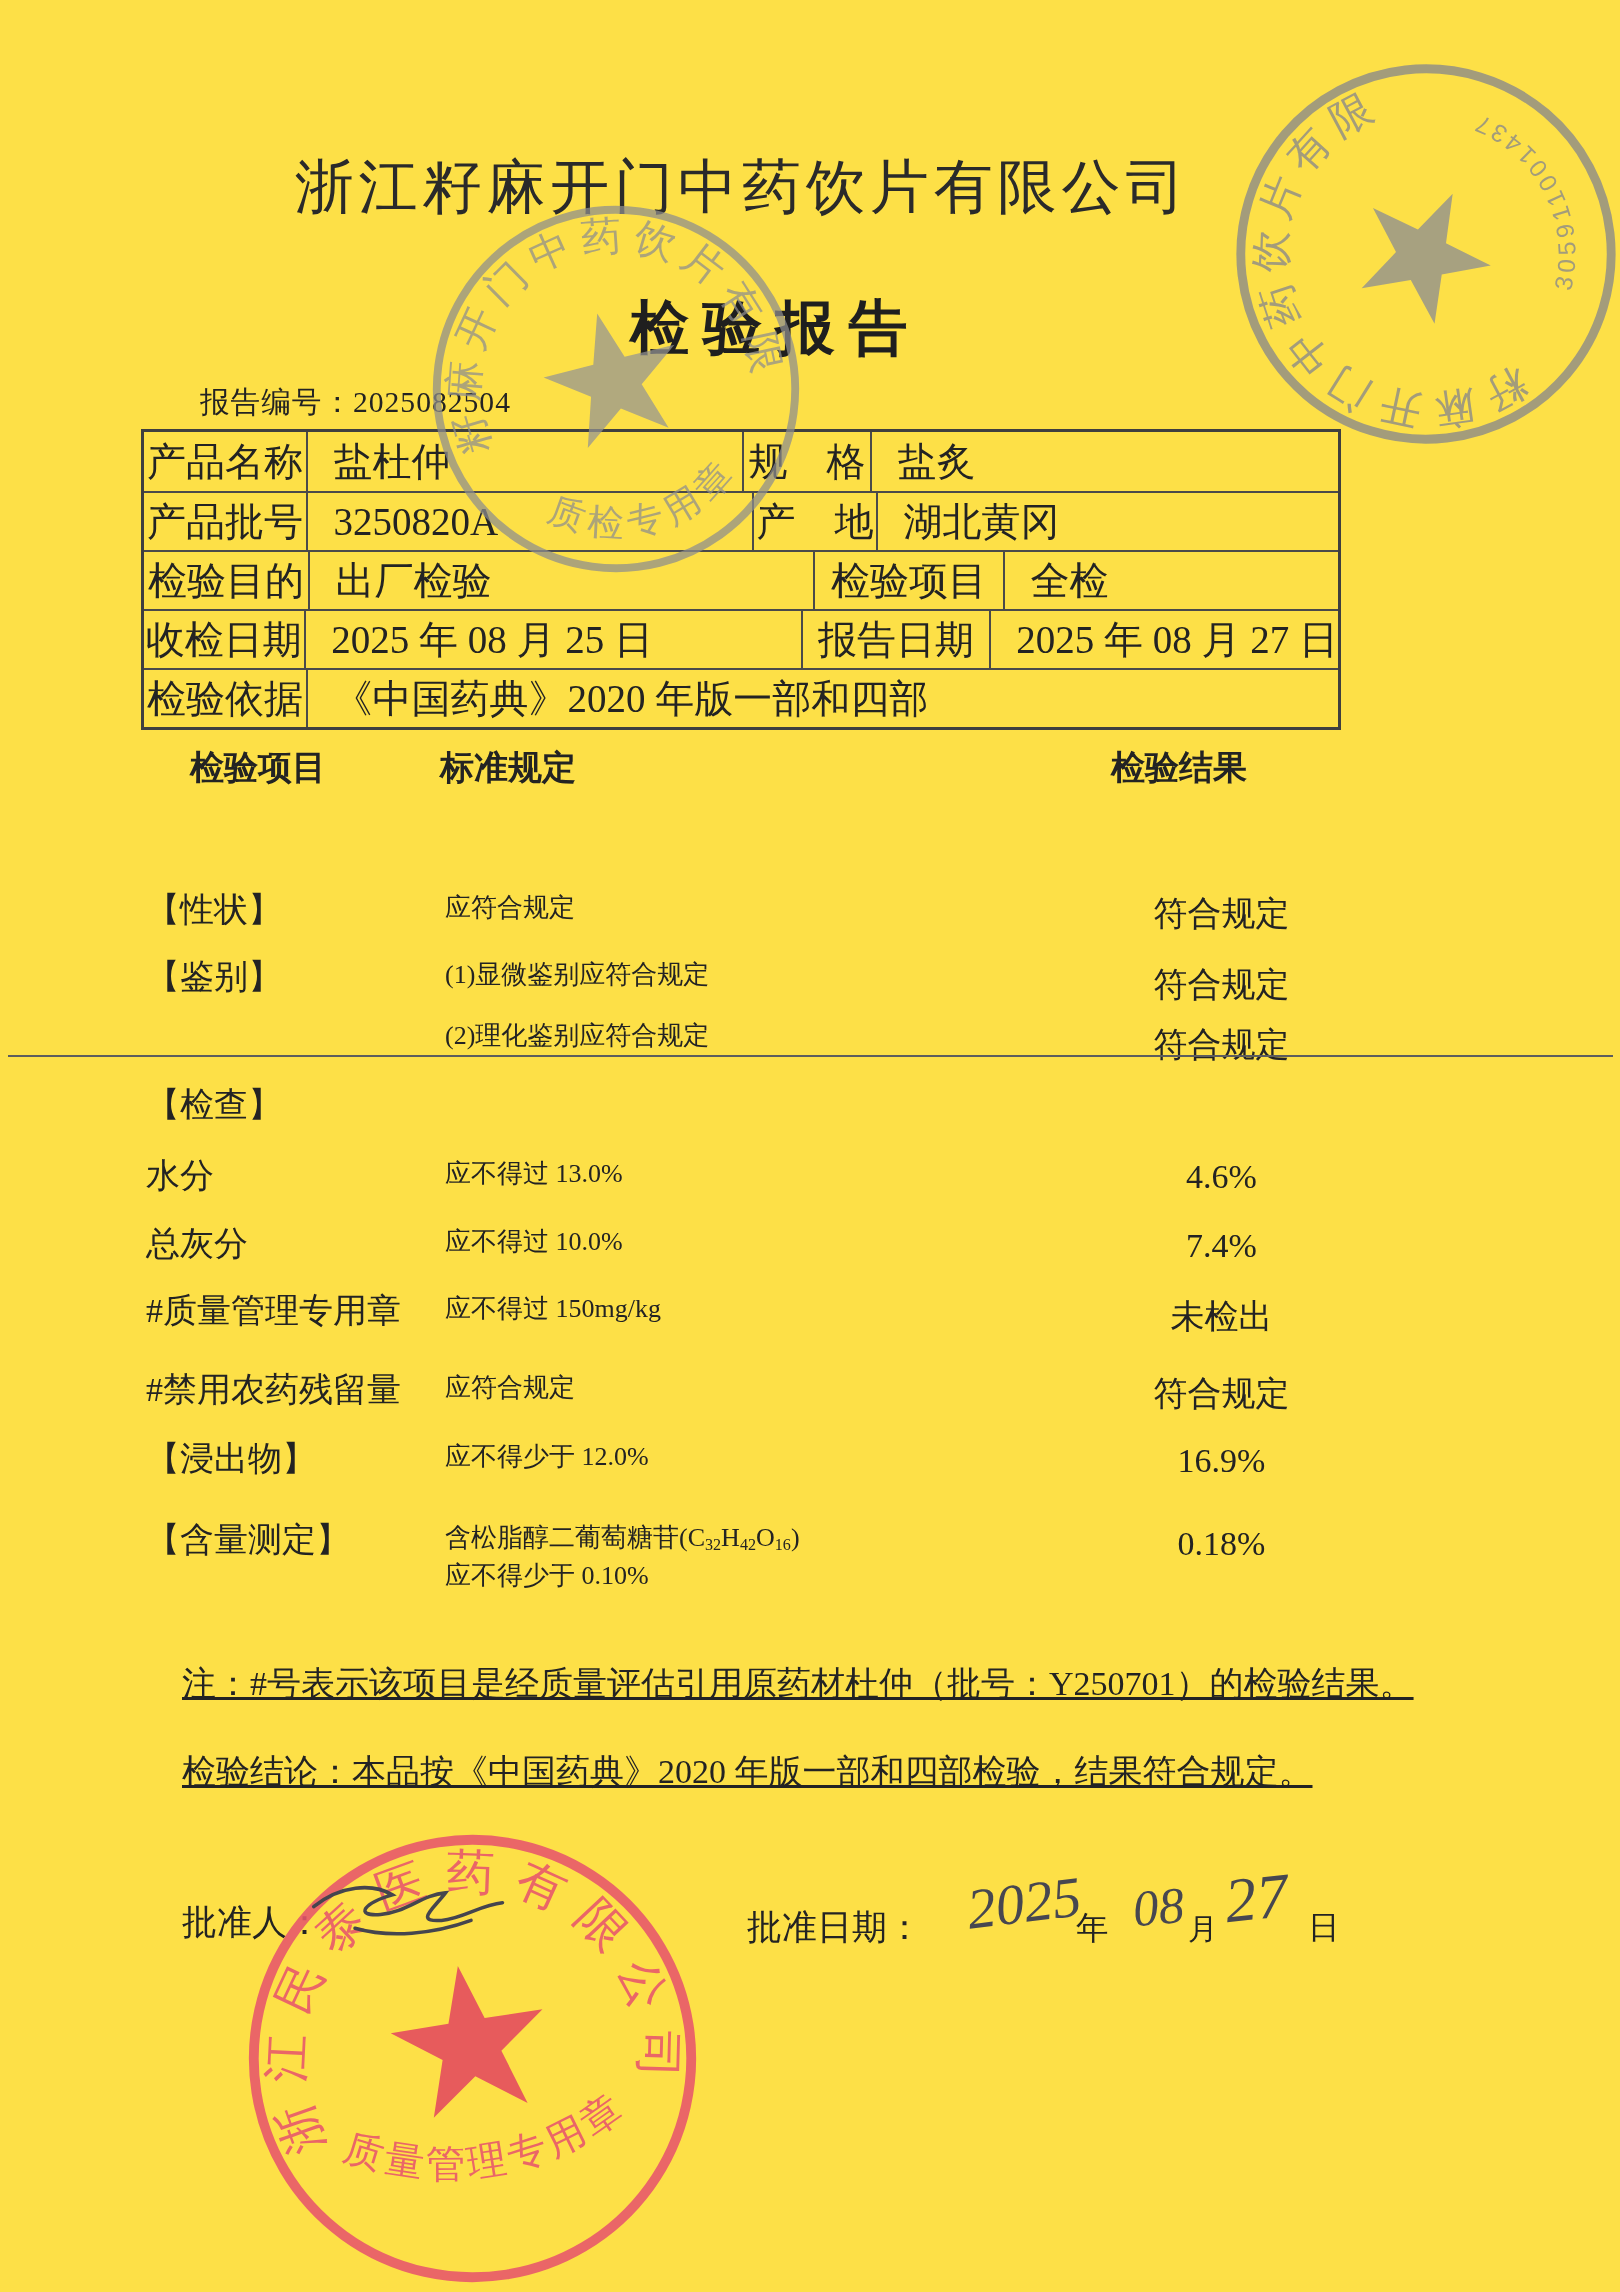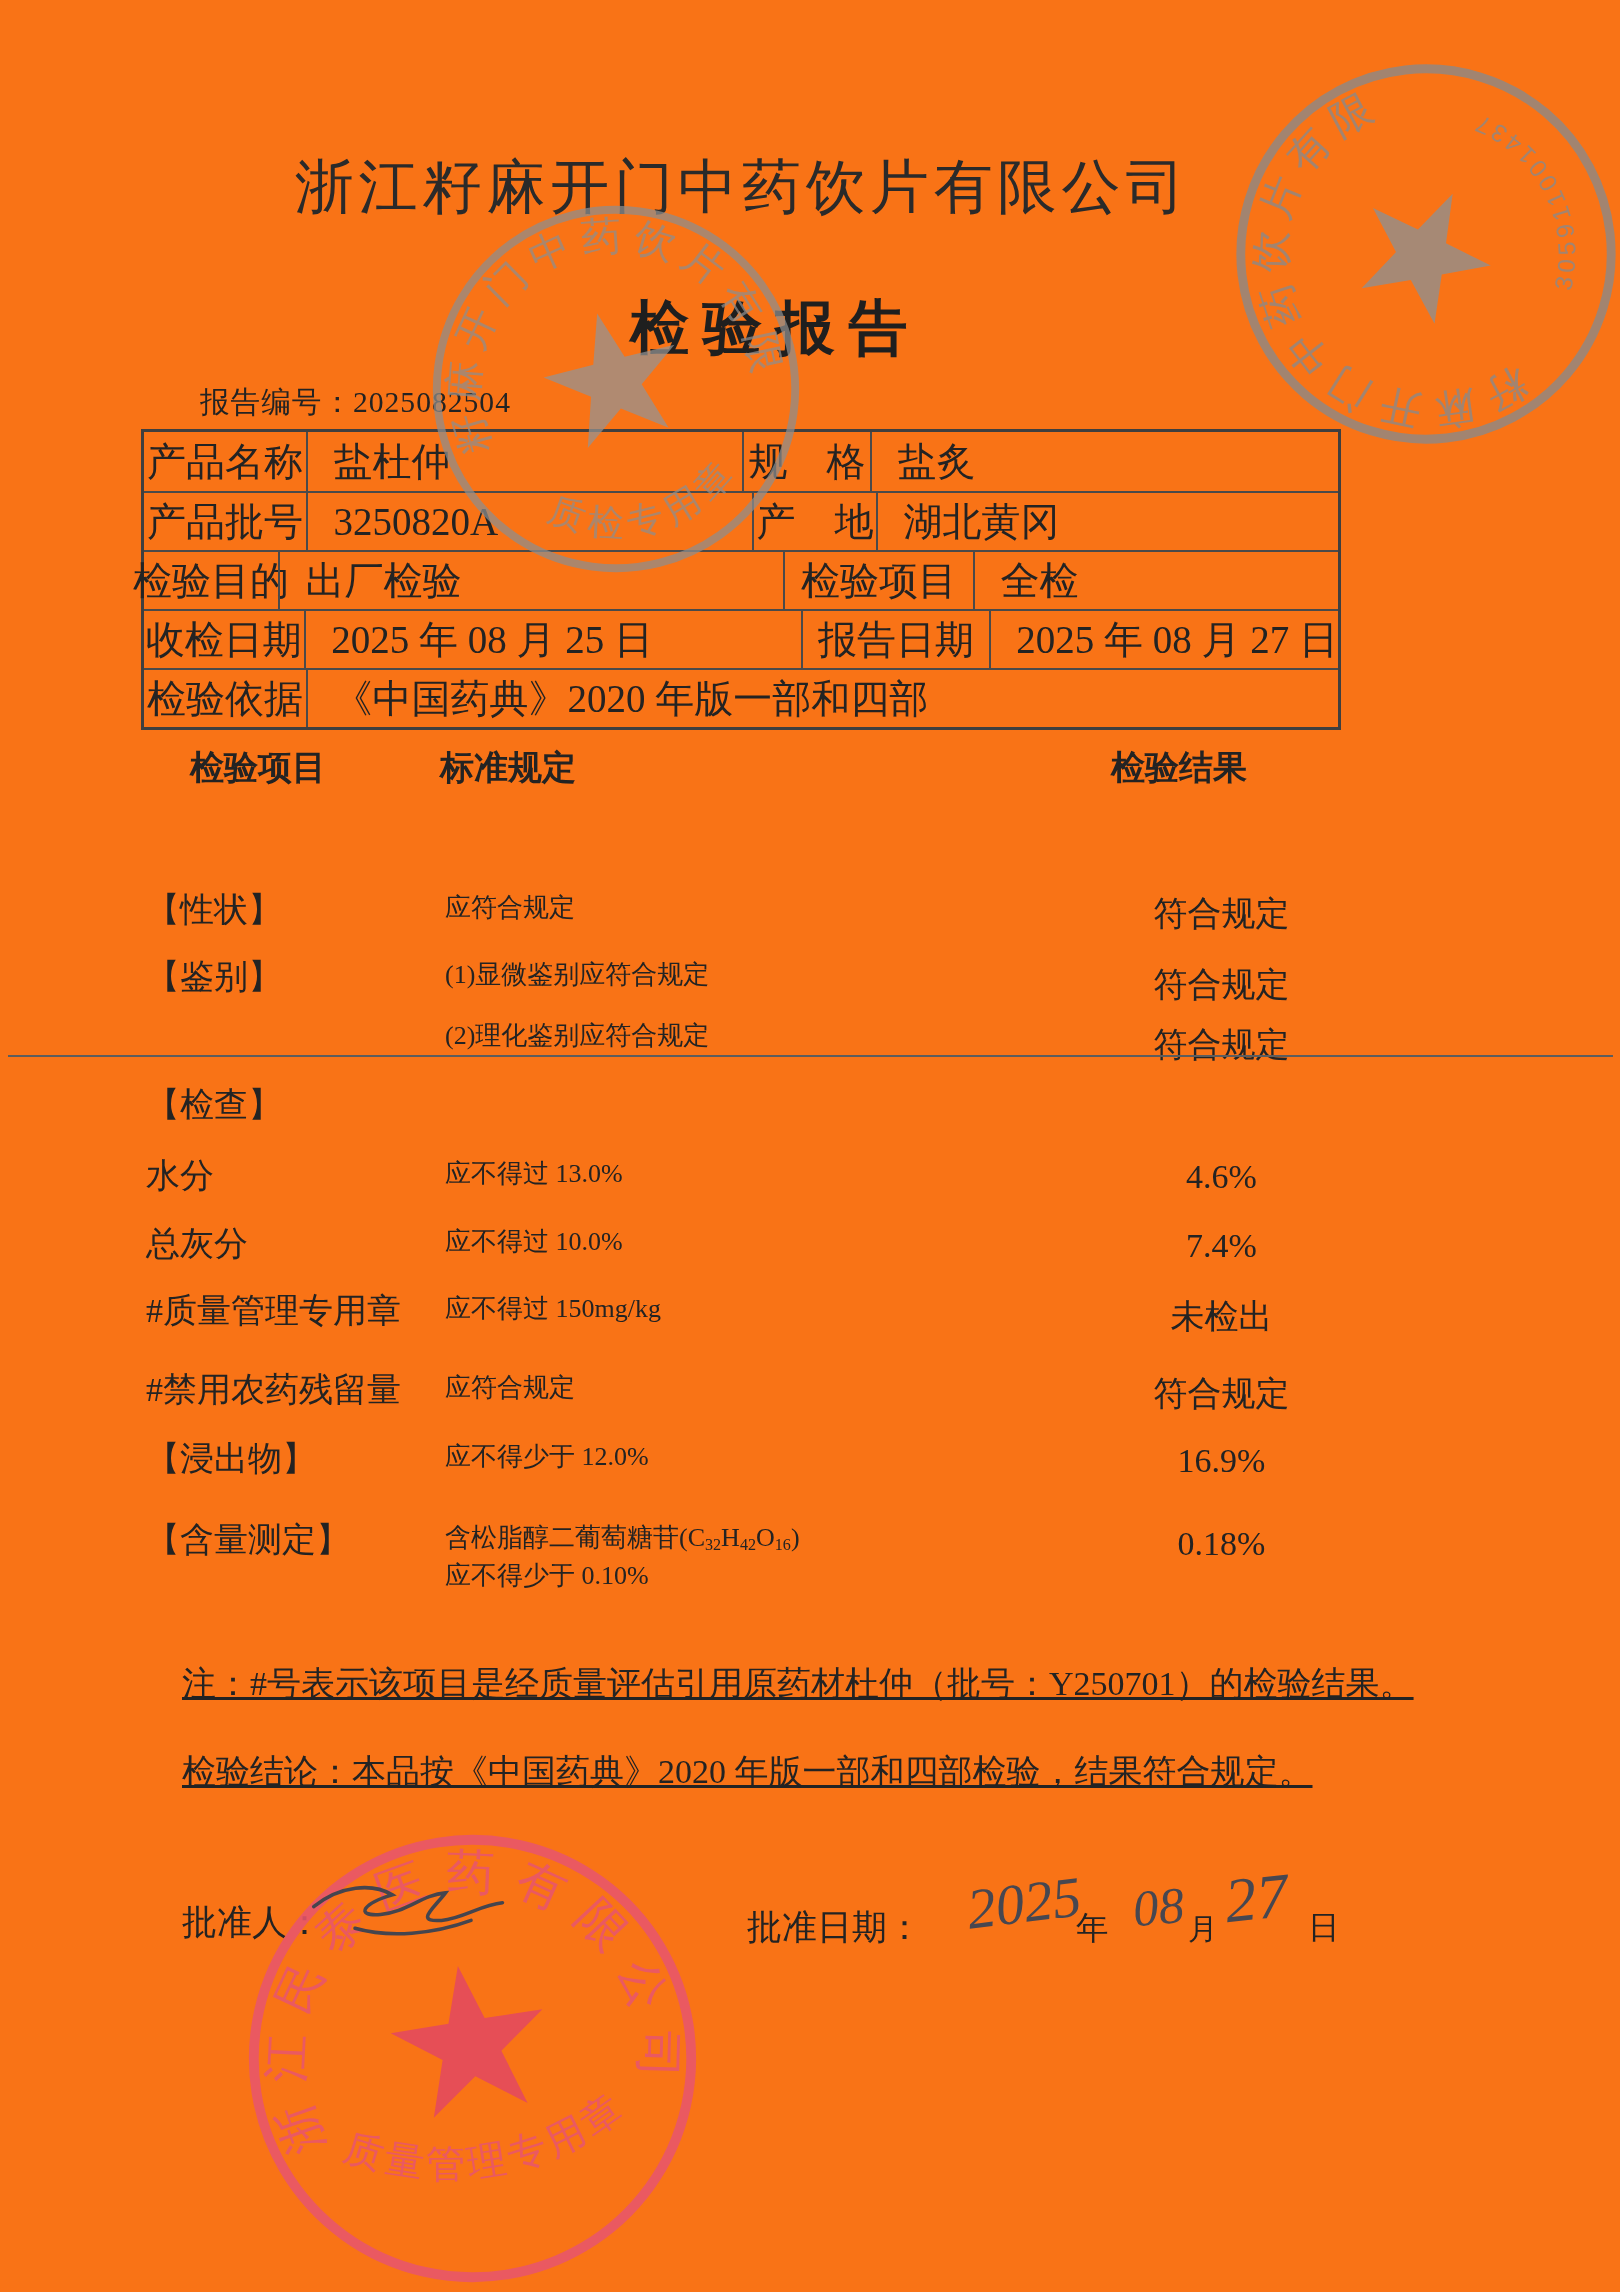--- a/index.html
+++ b/index.html
@@ -1,17 +1,17 @@
 <!DOCTYPE html>
 <html><head>
 <meta charset="utf-8">
 <style>
   html,body{margin:0;padding:0;background:#ffffff;}
   .page{
-    position:relative;width:1620px;height:2292px;background:#f97316;
+    position:relative;width:1620px;height:2292px;background:#fde047;
     font-family:"Liberation Serif", serif;color:#232323;overflow:hidden;
   }
   .abs{position:absolute;}
   .company-title{
     top:148px;left:284px;width:916px;text-align:center;
     font-size:59px;letter-spacing:4.9px;white-space:nowrap;color:#2a2a2a;
   }
   .report-title{
     top:289px;left:630px;font-size:59px;font-weight:bold;letter-spacing:13.8px;
     font-family:"Liberation Sans", sans-serif;color:#1f1f1f;white-space:nowrap;
@@ -54,21 +54,21 @@
       <div class="cell lab bl" style="width:128px">规    格</div>
       <div class="cell val bl" style="flex:1">盐炙</div>
     </div>
     <div class="irow">
       <div class="cell lab" style="width:162px">产品批号</div>
       <div class="cell val bl" style="width:446px">3250820A</div>
       <div class="cell lab bl" style="width:124px">产    地</div>
       <div class="cell val bl" style="flex:1">湖北黄冈</div>
     </div>
     <div class="irow">
-      <div class="cell lab" style="width:134px">检验目的</div>
+      <div class="cell lab" style="width:164px">检验目的</div>
       <div class="cell val bl" style="width:505px">出厂检验</div>
       <div class="cell lab bl" style="width:190px">检验项目</div>
       <div class="cell val bl" style="flex:1">全检</div>
     </div>
     <div class="irow">
       <div class="cell lab" style="width:162px">收检日期</div>
       <div class="cell val bl" style="width:505px">2025 年 08 月 25 日</div>
       <div class="cell lab bl" style="width:190px">报告日期</div>
       <div class="cell val bl" style="flex:1">2025 年 08 月 27 日</div>
     </div>

